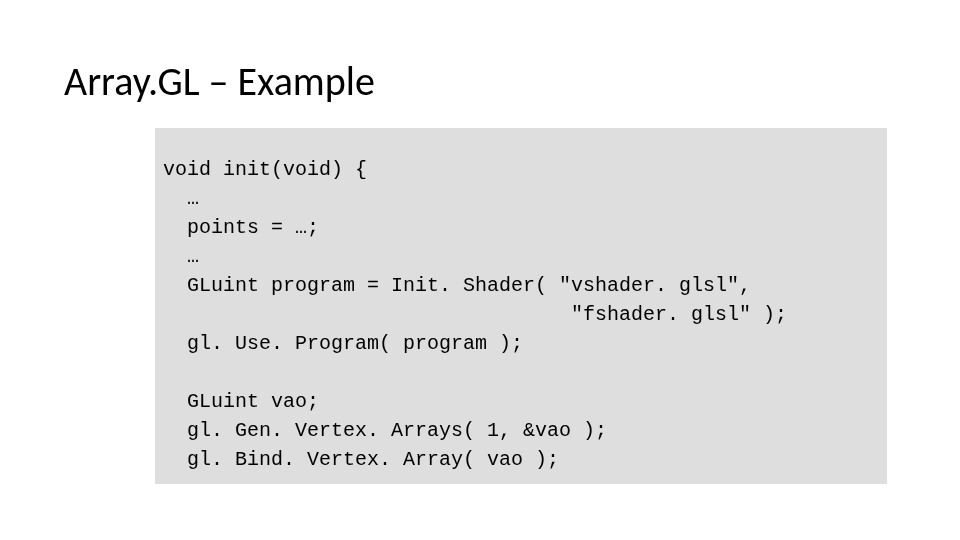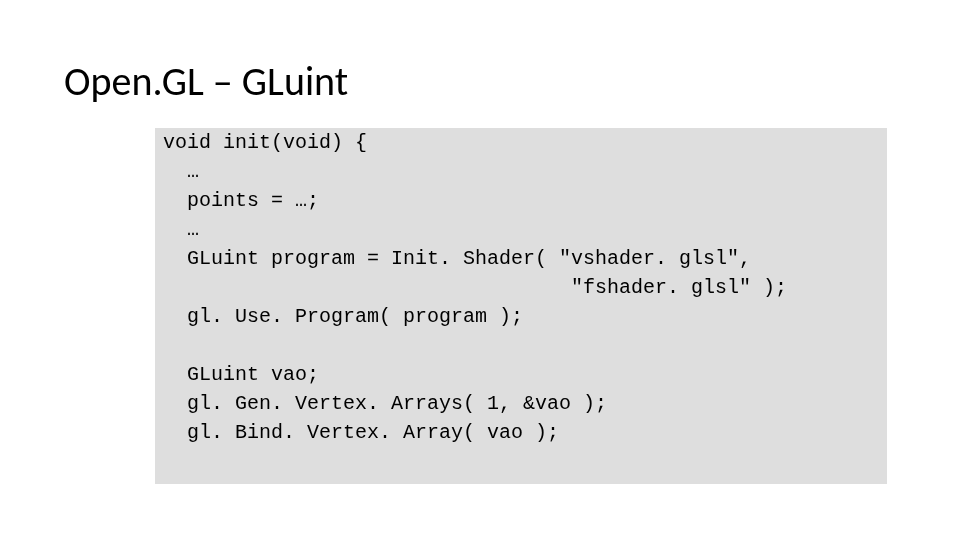--- a/index.html
+++ b/index.html
@@ -26,33 +26,33 @@
     line-height: 1.1;
   }
   .code-block {
     position: absolute;
     left: 155px;
     top: 128px;
     width: 732px;
     height: 356px;
     background: #dedede;
     box-sizing: border-box;
-    padding: 0 8px;
+    padding: 27px 8px;
     font-family: Consolas, "Courier New", monospace;
     font-size: 20px;
     line-height: 29px;
     white-space: pre;
     color: #000000;
   }
 </style>
 </head>
 <body>
 
 <div class="slide">
-  <div class="title">Open.GL – GLuint</div>
+  <div class="title">Array.GL – Example</div>
   <div class="code-block">void init(void) {
   …
   points = …;
   …
   GLuint program = Init. Shader( "vshader. glsl",
                                   "fshader. glsl" );
   gl. Use. Program( program );
 
   GLuint vao;
   gl. Gen. Vertex. Arrays( 1, &amp;vao );

